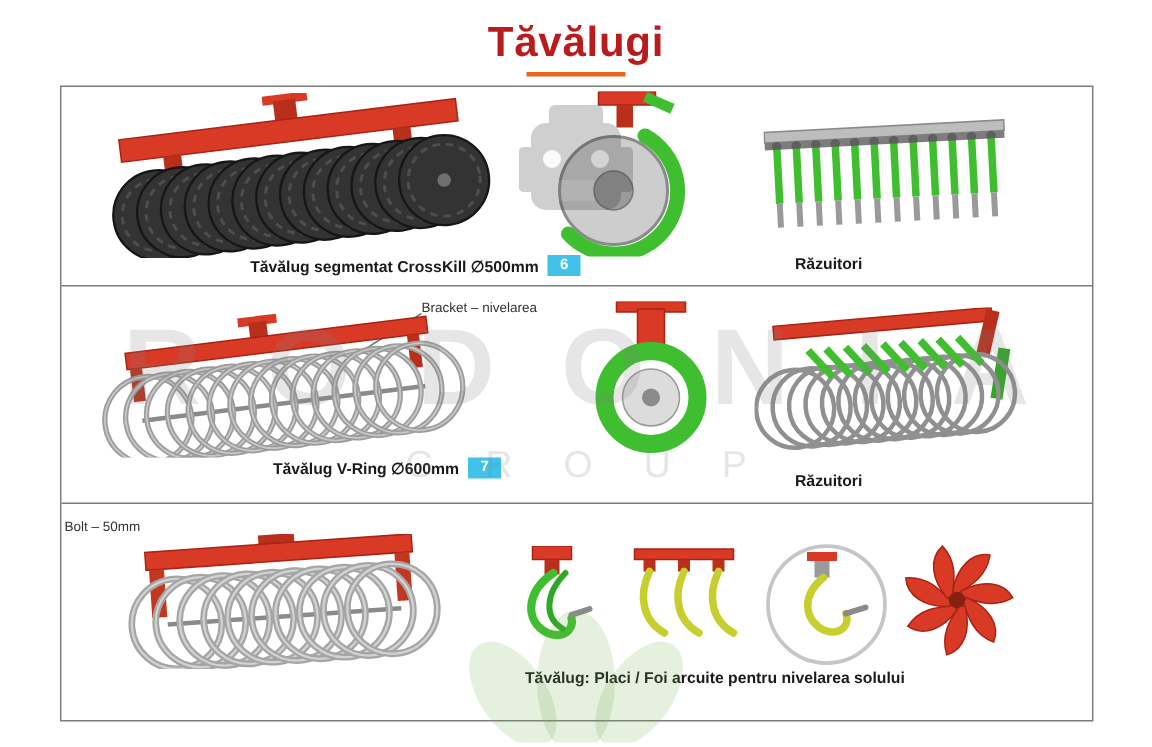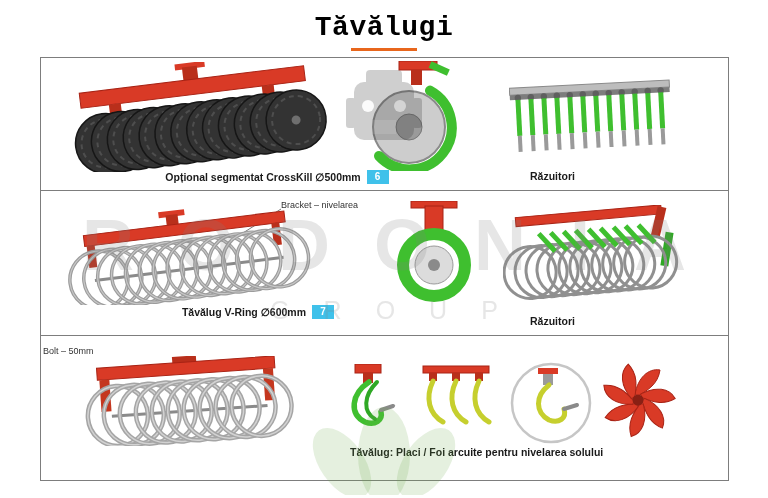--- a/index.html
+++ b/index.html
@@ -1,20 +1,20 @@
 <!DOCTYPE html>
 <html><head>
 <meta charset="utf-8">
 <style>
   html,body{margin:0;padding:0;background:#fff;}
   .page{position:relative;width:768px;height:498px;background:#ffffff;
         font-family:"Liberation Sans",sans-serif;overflow:hidden;}
   .abs{position:absolute;}
   .title{position:absolute;top:12px;left:0;width:100%;text-align:center;
-         font-size:28px;font-weight:bold;color:#000000;letter-spacing:.5px;font-family:Liberation Mono, monospace;}
+         font-size:28px;font-weight:bold;color:#b91c1c;letter-spacing:.5px;}
   .title-underline{position:absolute;top:48px;left:351px;width:66px;height:3px;background:#e8661c;}
   .tbl{position:absolute;left:40px;top:57px;width:689px;height:424px;
        border:1px solid #7d7d7d;box-sizing:border-box;}
   .trow{position:relative;width:100%;box-sizing:border-box;}
   .trow.b{border-bottom:1px solid #7d7d7d;}
   .cap{position:absolute;display:flex;align-items:center;justify-content:center;gap:6px;
        font-size:10.5px;font-weight:bold;color:#1a1a1a;white-space:nowrap;}
   .badge{display:inline-block;background:#3fc1ea;color:#ffffff;font-size:10px;font-weight:bold;
          line-height:14px;padding:0 7px;min-width:8px;text-align:center;}
   .rcap{position:absolute;text-align:left;font-size:10.5px;font-weight:bold;color:#1a1a1a;white-space:nowrap;}
@@ -99,21 +99,21 @@
           <use href="#sct" x="88" y="28"></use>
             <use href="#sct" x="101" y="28"></use>
             <use href="#sct" x="114" y="28"></use>
           <use href="#sct" x="127" y="28"></use>
             <use href="#sct" x="140" y="28"></use>
             <use href="#sct" x="153" y="28"></use>
         </g>
       </svg>
 
       <div class="cap" style="left:60px;top:112px;width:352px">
-        <span>Opțional segmentat CrossKill ∅500mm</span>
+        <span>Tăvălug segmentat CrossKill ∅500mm</span>
         <span class="badge">6</span>
       </div>
       <div class="rcap" style="left:489px;top:112px;width:140px">Răzuitori</div>
     </div>
 
     <div class="trow b" style="height:145px">
       <div class="note" style="left:240px;top:9px">Bracket – nivelarea</div>
       <svg class="abs" style="left:184px;top:16px" width="58" height="40">
         <line x1="56" y1="2" x2="2" y2="36" stroke="#7a7a7a" stroke-width="1"></line>
       </svg>

